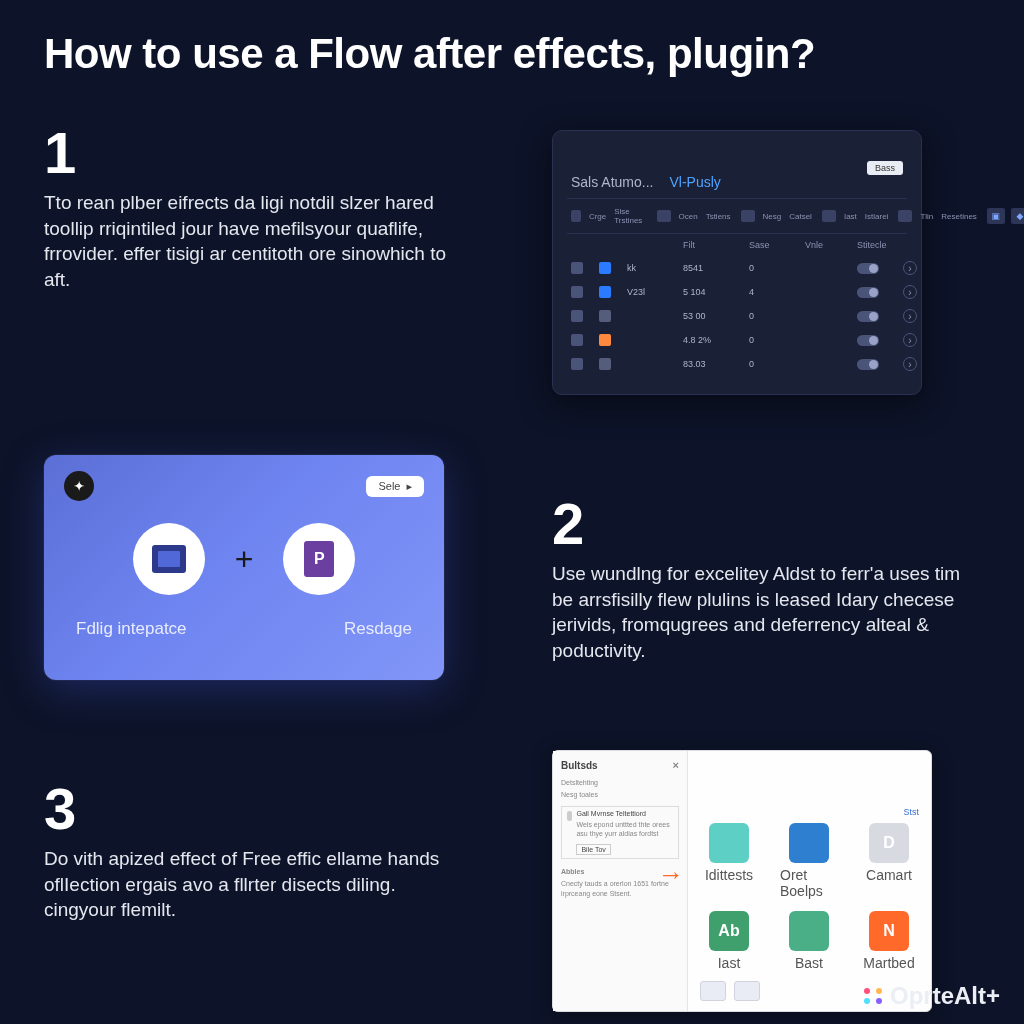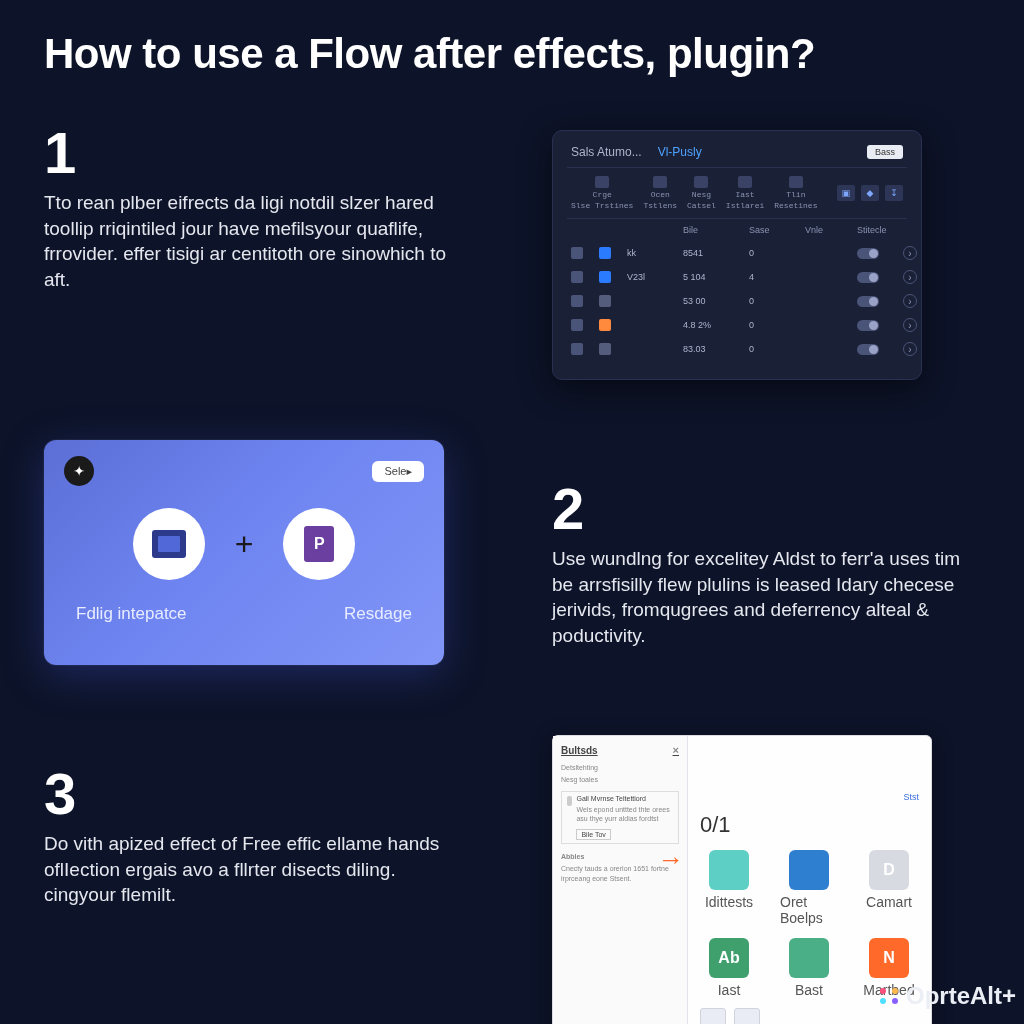--- a/index.html
+++ b/index.html
@@ -49,45 +49,44 @@
   padding: 10px 14px 18px;
   font-size: 10px;
 }
 .p1-tabs {
   display: flex;
   gap: 16px;
   align-items: center;
   padding: 4px 4px 8px;
   border-bottom: 1px solid #2a3150;
 }
-.p1-tab { font-size: 12px; color: #aeb5cc; }
+.p1-tab { font-size: 14px; color: #aeb5cc; margin-top: 29px; }
 .p1-tab.active { color: #4fa3ff; }
 .p1-badge {
   margin-left: auto;
   font-size: 9px;
   background: #e9ecf3;
   color: #333;
   padding: 2px 8px;
   border-radius: 3px;
 }
 .p1-toolbar {
   display: flex;
   gap: 10px;
   padding: 8px 4px;
   border-bottom: 1px solid #2a3150;
   align-items: center;
 }
 .p1-tbgroup {
   display: flex;
-  flex-direction: column;
+  flex-direction: row;
   align-items: center;
-  gap: 2px;
+  gap: 8px;
   font-size: 8px;
   color: #8a92b0;
-  font-family: Liberation Mono, monospace;
 }
 .p1-tbicon { width: 14px; height: 12px; background: #3a4365; border-radius: 2px; }
 .p1-right-icons {
   margin-left: auto;
   display: flex;
   gap: 6px;
 }
 .p1-ri { width: 18px; height: 16px; background: #2d3656; border-radius: 2px; display:flex; align-items:center; justify-content:center; font-size:9px; color:#7ea8ff;}
 .p1-head {
   display: grid;
@@ -128,21 +127,21 @@
   padding: 16px 20px;
   position: relative;
 }
 .p2-top { display:flex; align-items:center; justify-content:space-between; }
 .p2-avatar {
   width: 30px; height: 30px; background:#1a1a1a; border-radius:50%;
   display:flex; align-items:center; justify-content:center; font-size:14px;
 }
 .p2-chip {
   background: #fff; color:#444; font-size:11px; padding:4px 12px;
-  border-radius: 6px; display:flex; align-items:center; gap:0;
+  border-radius: 6px; display:flex; align-items:center; gap:6px;
 }
 .p2-icons {
   display:flex; align-items:center; justify-content:center; gap:30px; margin-top:22px;
 }
 .p2-circle {
   width: 72px; height:72px; background:#fff; border-radius:50%;
   display:flex; align-items:center; justify-content:center;
 }
 .p2-plus { color:#1a1a1a; font-size:32px; font-weight:300; }
 .p2-sq1 { width:34px; height:28px; background:#2d3a8c; border-radius:3px; position:relative;}
@@ -167,21 +166,21 @@
   margin-top:10px;
 }
 .p3-side {
   width:135px;
   border-right:1px solid #e3e3e9;
   padding:8px;
   background:#fafafa;
 }
 .p3-titlebar {
   display:flex; justify-content:space-between; align-items:center;
-  font-size:10px; font-weight:600; padding-bottom:4px;text-decoration:underline;
+  font-size:10px; font-weight:600; padding-bottom:4px;
 }
 .p3-x { font-size:11px; color:#888; }
 .p3-small { font-size:7px; color:#888; line-height:1.35; margin:3px 0;}
 .p3-box {
   border:1px solid #ddd; padding:3px 5px; font-size:7px; margin-top:6px;
   display:flex; gap:4px; align-items:flex-start;
 }
 .p3-arrow {
   position:absolute; left:105px; top:105px; font-size:26px; color:#ff6a2b; font-weight:700;
 }
@@ -197,21 +196,21 @@
 .t-grey { background:#d8dae2; }
 .t-green { background:#3fa06e; }
 .t-green2 { background:#4aae86; }
 .t-orange { background:#ff6a2b; }
 .p3-bottom { margin-top:10px; display:flex; gap:8px;}
 .p3-sm { width:26px; height:20px; background:#e9ecf5; border-radius:3px; border:1px solid #d0d3de;}
 
 
 .brand {
   position:absolute;
-  right:8px;
+  right:24px;
   bottom:14px;
   display:flex;
   align-items:center;
   gap:6px;
   font-size:24px;
   font-weight:600;
   color:#eceef5;
 }
 .brand-dots { display:grid; grid-template-columns:8px 8px; gap:4px;}
 .bd { width:6px; height:6px; border-radius:50%;}
@@ -271,21 +270,21 @@
           <div class="p1-right-icons">
             <div class="p1-ri">▣</div>
             <div class="p1-ri">◆</div>
             <div class="p1-ri">↧</div>
           </div>
         </div>
         <div class="p1-head">
           <span></span>
             <span></span>
             <span></span>
-          <span>Bile</span>
+          <span>Filt</span>
           <span>Sase</span>
           <span>Vnle</span>
           <span></span>
           <span>Stitecle</span>
           <span></span>
         </div>
         <div id="p1rows">
             <div class="p1-row">
     <div class="p1-ico"></div>
     <div class="p1-ico blue"></div>
@@ -396,21 +395,20 @@
               <div class="p3-small">Wels epond unttted thte orees asu thye yurr aldias fordtst</div>
               <div style="border:1px solid #ccc;padding:1px 4px;display:inline-block;margin-top:2px">Bile Tov</div>
             </div>
           </div>
           <div class="p3-small" style="margin-top:8px;font-weight:600">Abbles</div>
           <div class="p3-small">Cnecty tauds a orerlon 1651 fortne irprceang eone Stsent.</div>
         </div>
         <span class="p3-arrow">→</span>
         <div class="p3-main">
           <div class="p3-topbar"><span>Stst</span></div>
-          <div class="p3-big">0/1</div>
           <div class="p3-tiles" id="p3tiles">
               <div class="p3-tile">
                 <div class="p3-ticon t-teal"></div>
     <div class="p3-tlabel">Idittests</div>
               </div>
               <div class="p3-tile">
                 <div class="p3-ticon t-blue"></div>
     <div class="p3-tlabel">Oret Boelps</div>
               </div>
               <div class="p3-tile">

